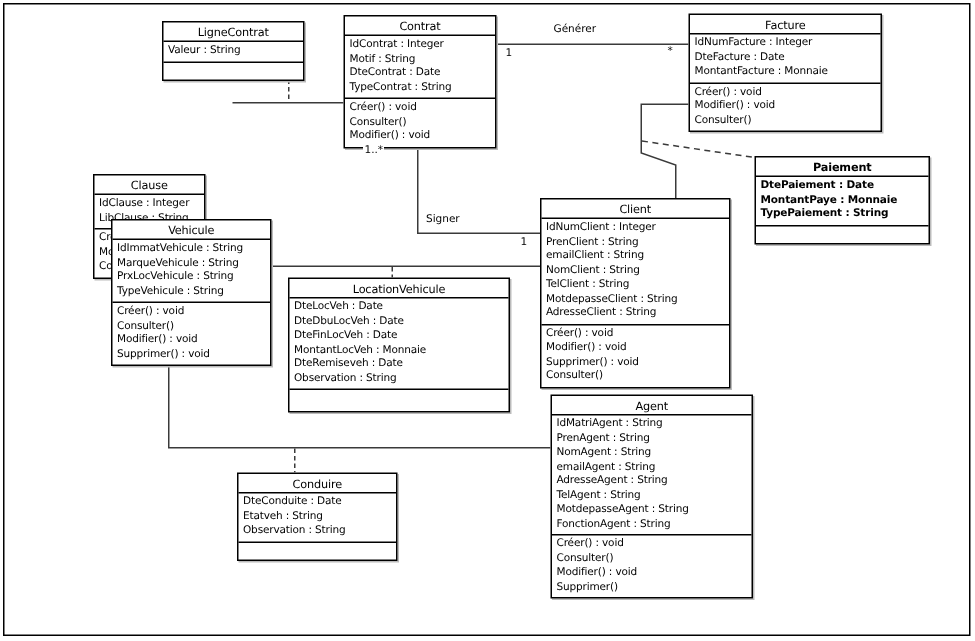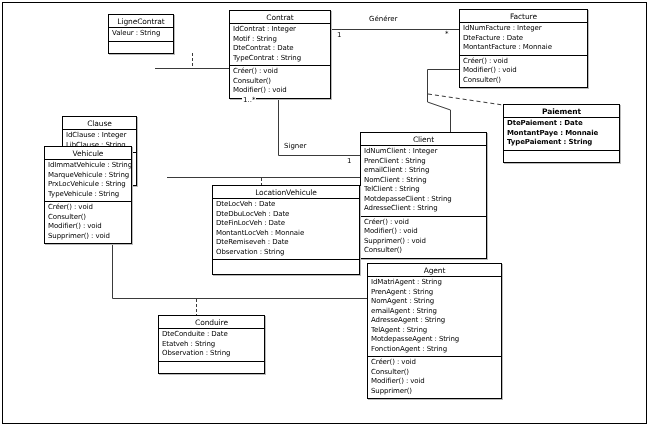--- a/index.html
+++ b/index.html
@@ -39,21 +39,21 @@
       <polyline points="459,69.5 427.5,69.5 427.5,102 450.5,110 450.5,132"></polyline>
 
       <polyline stroke-dasharray="3,2" points="192.5,53 192.5,68"></polyline>
       <polyline stroke-dasharray="3,2" points="261.5,178 261.5,185"></polyline>
       <polyline stroke-dasharray="3,2" points="196.5,299 196.5,315"></polyline>
       <polyline stroke-dasharray="4,3" points="428,94 503,105"></polyline>
     </g>
   </svg>
 
   <div id="classes-layer">
-      <div class="uml-class" style="left: 108px; top: 14px; width: 66px;">
+      <div class="uml-class" style="left: 108px; top: 14px; width: 95px;">
         <div class="uml-title">LigneContrat</div>
         <div class="uml-attrs">
           <div class="uml-row">Valeur : String</div>
         </div>
         <div class="uml-ops" style="min-height: 8px;"></div>
       </div>
       <div class="uml-class" style="left: 229px; top: 10px; width: 102px;">
         <div class="uml-title">Contrat</div>
         <div class="uml-attrs">
           <div class="uml-row">IdContrat : Integer</div>
@@ -94,21 +94,21 @@
       </div>
       <div class="uml-class" style="left: 503px; top: 104px; width: 117px; font-weight: bold;">
         <div class="uml-title">Paiement</div>
         <div class="uml-attrs">
           <div class="uml-row">DtePaiement : Date</div>
           <div class="uml-row">MontantPaye : Monnaie</div>
           <div class="uml-row">TypePaiement : String</div>
         </div>
         <div class="uml-ops" style="min-height: 8px;"></div>
       </div>
-      <div class="uml-class" style="left: 44px; top: 146px; width: 88px;">
+      <div class="uml-class" style="left: 74px; top: 146px; width: 107px;">
         <div class="uml-title">Vehicule</div>
         <div class="uml-attrs">
           <div class="uml-row">IdImmatVehicule : String</div>
           <div class="uml-row">MarqueVehicule : String</div>
           <div class="uml-row">PrxLocVehicule : String</div>
           <div class="uml-row">TypeVehicule : String</div>
         </div>
         <div class="uml-ops">
           <div class="uml-row">Créer() : void</div>
           <div class="uml-row">Consulter()</div>
@@ -127,21 +127,21 @@
           <div class="uml-row">MotdepasseClient : String</div>
           <div class="uml-row">AdresseClient : String</div>
         </div>
         <div class="uml-ops">
           <div class="uml-row">Créer() : void</div>
           <div class="uml-row">Modifier() : void</div>
           <div class="uml-row">Supprimer() : void</div>
           <div class="uml-row">Consulter()</div>
         </div>
       </div>
-      <div class="uml-class" style="left: 192px; top: 185px; width: 148px; margin-left: 20px;">
+      <div class="uml-class" style="left: 192px; top: 185px; width: 148px;">
         <div class="uml-title">LocationVehicule</div>
         <div class="uml-attrs">
           <div class="uml-row">DteLocVeh : Date</div>
           <div class="uml-row">DteDbuLocVeh : Date</div>
           <div class="uml-row">DteFinLocVeh : Date</div>
           <div class="uml-row">MontantLocVeh : Monnaie</div>
           <div class="uml-row">DteRemiseveh : Date</div>
           <div class="uml-row">Observation : String</div>
         </div>
         <div class="uml-ops" style="min-height: 11px;"></div>

